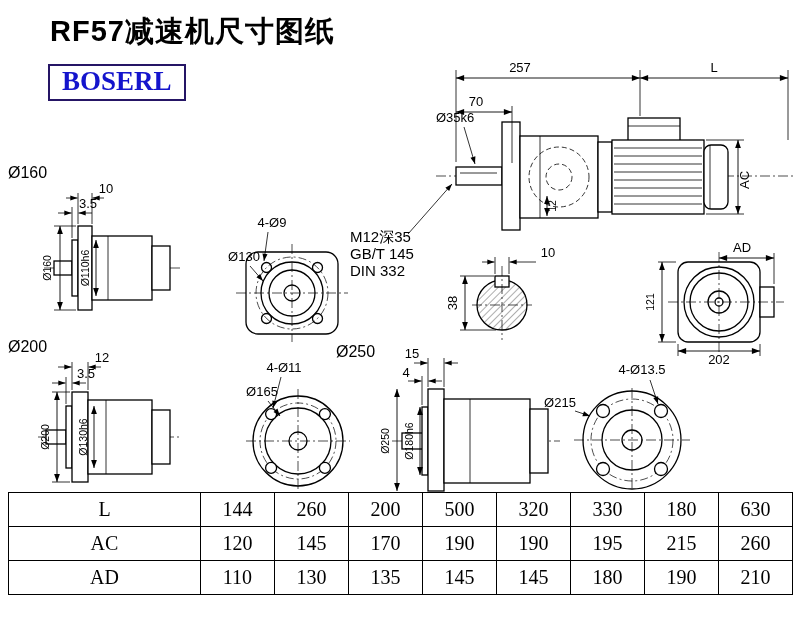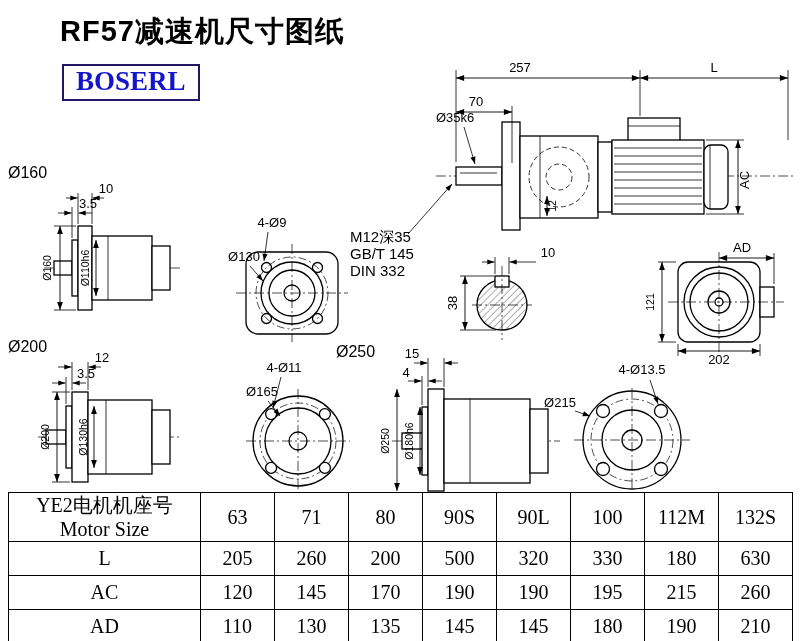--- a/index.html
+++ b/index.html
@@ -1,22 +1,22 @@
 <!DOCTYPE html>
 <html><head>
 <meta charset="utf-8">
 <style>
   html,body{margin:0;padding:0;background:#fff;}
   #page{position:relative;width:800px;height:641px;background:#fff;overflow:hidden;
         font-family:"Liberation Sans",sans-serif;color:#000;}
-  .title{position:absolute;left:60px;top:12px;font-size:29px;font-weight:bold;
+  .title{position:absolute;left:50px;top:12px;font-size:29px;font-weight:bold;
          letter-spacing:1px;font-family:"Liberation Sans",sans-serif;}
   .brand{position:absolute;left:48px;top:64px;border:2px solid #251565;color:#1414cc;
          font-family:"Liberation Serif","DejaVu Serif",serif;font-weight:bold;
-         font-size:27px;padding:0 12px 2px 12px;background:#fff;margin-left:14px;}
+         font-size:27px;padding:0 12px 2px 12px;background:#fff;}
   svg{position:absolute;left:0;top:0;}
   .ol{fill:none;stroke:#000;stroke-width:1.3;}
   .olw{fill:#fff;stroke:#000;stroke-width:1.3;}
   .tl{fill:none;stroke:#000;stroke-width:0.8;}
   .cl{fill:none;stroke:#000;stroke-width:0.7;stroke-dasharray:10 3 2 3;}
   .bc{fill:none;stroke:#000;stroke-width:0.7;stroke-dasharray:8 3 2 3;}
   .dash{stroke-dasharray:5 3;}
   .dl{fill:none;stroke:#000;stroke-width:0.9;marker-start:url(#arr);marker-end:url(#arr);}
   .dla{marker-end:url(#arr);}
   .dt{font-family:"Liberation Sans",sans-serif;font-size:13px;fill:#000;text-anchor:middle;}
@@ -300,37 +300,23 @@
       <col style="width:74px">
         <col style="width:74px">
         <col style="width:74px">
         <col style="width:74px">
       <col style="width:74px">
         <col style="width:74px">
         <col style="width:74px">
         <col style="width:74px">
     </colgroup>
     <tbody>
-        <tr class="hdr">
-      <td class="hc">
-        <div>YE2电机机座号</div>
-        <div>Motor Size</div>
-      </td>
-      <td>63</td>
-      <td>71</td>
-      <td>80</td>
-      <td>90S</td>
-      <td>90L</td>
-      <td>100</td>
-      <td>112M</td>
-      <td>132S</td>
-    </tr>
     <tr>
       <td>L</td>
-      <td>205</td>
+      <td>144</td>
       <td>260</td>
       <td>200</td>
       <td>500</td>
       <td>320</td>
       <td>330</td>
       <td>180</td>
       <td>630</td>
     </tr>
     <tr>
       <td>AC</td>

